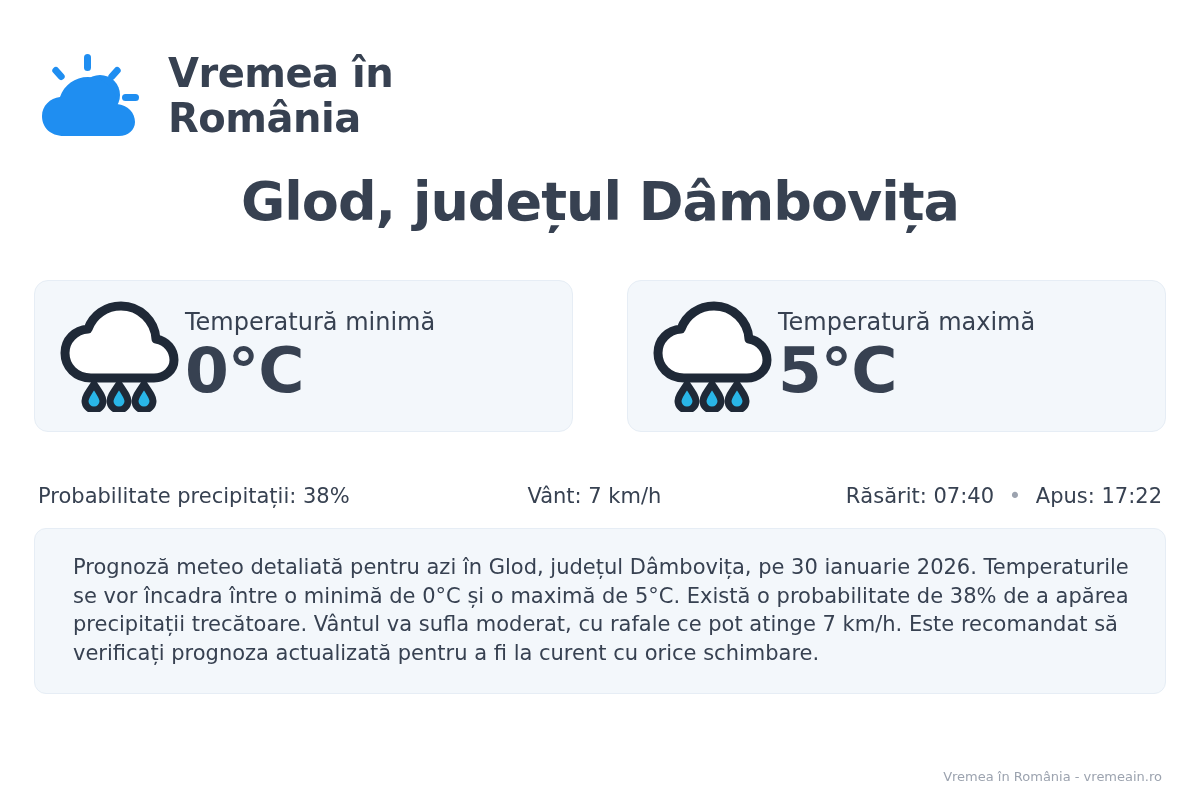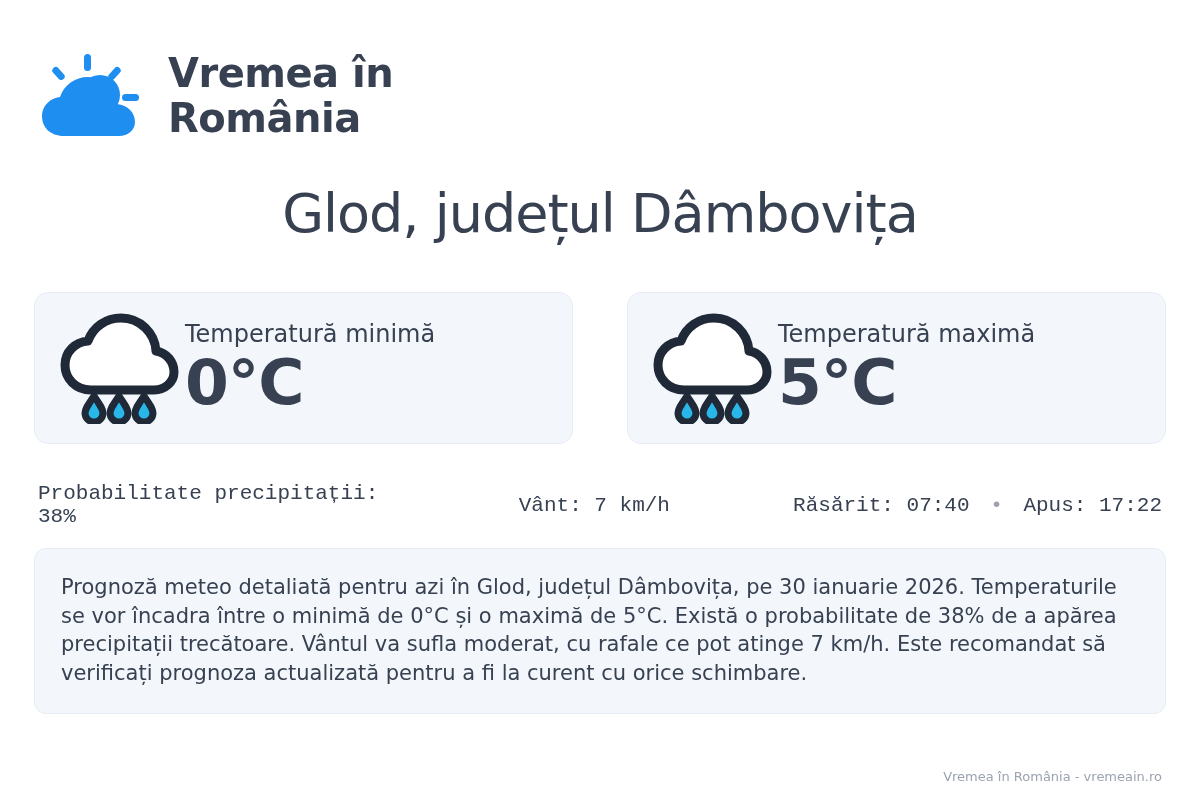--- a/index.html
+++ b/index.html
@@ -37,24 +37,24 @@
     font-weight: bold;
     color: #374151;
     letter-spacing: -0.5px;
     max-width: 300px;
   }
 
   
   .location {
     text-align: center;
     font-size: 54px;
-    font-weight: normal;
+    font-weight: bold;
     color: #374151;
     letter-spacing: -1px;
-    margin-top: 40px;
+    margin-top: 28px;
   }
   .date {
     text-align: center;
     font-size: 30px;
     color: #4b5563;
     margin-top: 22px;
     font-weight: normal;
   }
 
   
@@ -91,38 +91,37 @@
     font-weight: bold;
     color: #374151;
     line-height: 1.05;
     letter-spacing: -1px;
   }
 
   
   .stats {
     display: flex;
     align-items: center;
-    margin-top: 38px;
+    margin-top: 52px;
     padding: 0 38px;
     font-size: 21px;
     color: #374151;
-    font-family: Liberation Mono, monospace;
   }
   .stat-left { flex: 0 0 33%; text-align: left; }
   .stat-mid { flex: 0 0 33%; text-align: center; }
   .stat-right { flex: 1 1 auto; text-align: right; }
   .dot-sep { color: #9ca3af; padding: 0 8px; }
 
   
   .desc {
     margin: 20px 34px 0 34px;
     background: #f3f7fb;
     border: 1px solid #e6edf5;
     border-radius: 12px;
-    padding: 24px 26px 26px 26px;
+    padding: 24px 26px 26px 38px;
     font-size: 21px;
     line-height: 1.36;
     color: #374151;
     min-height: 160px;
   }
 
   
   .footer {
     position: absolute;
     right: 38px;

